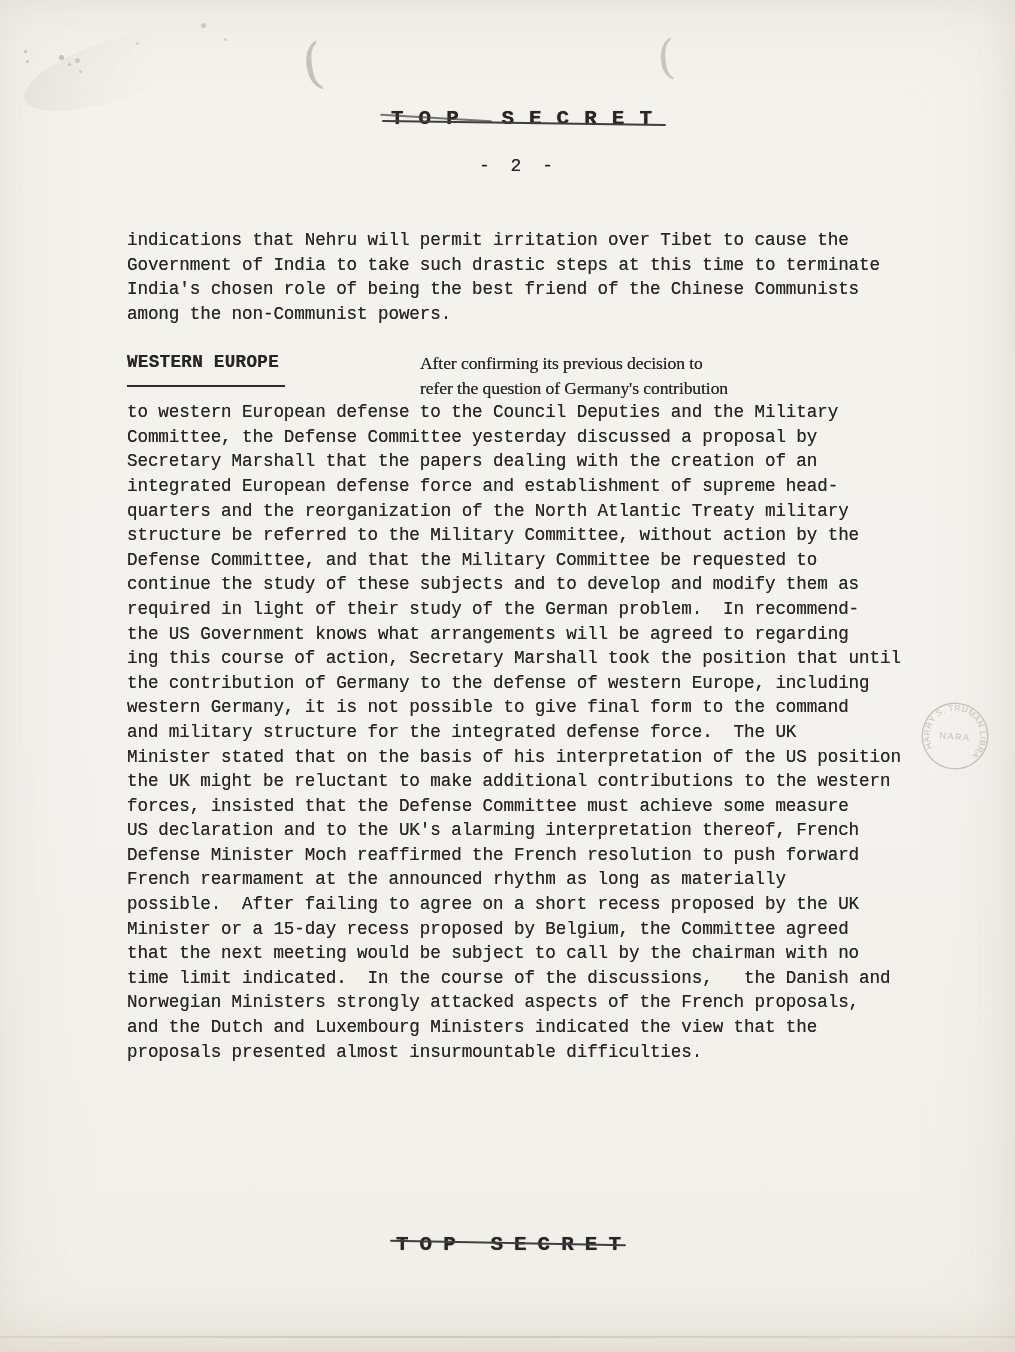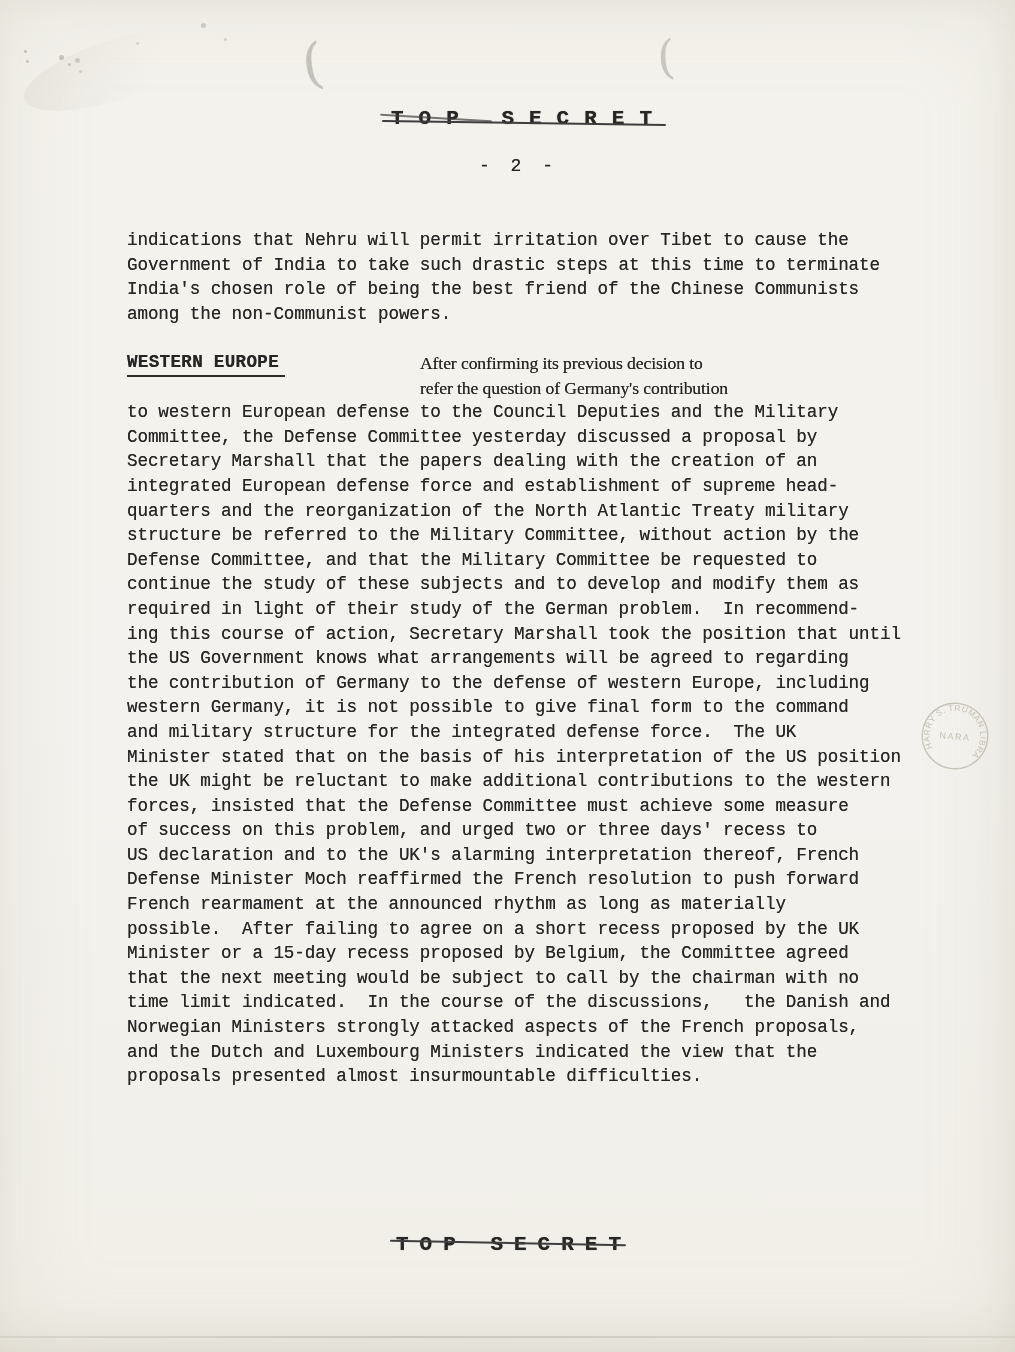--- a/index.html
+++ b/index.html
@@ -25,21 +25,21 @@
     letter-spacing: -0.1px;
     text-shadow: 0 0 0.6px rgba(35,35,35,0.75);
   }
   .hang { padding-left: 293px; font-family: Liberation Serif, serif; }
   .para1 { position: absolute; left: 127px; top: 228px; }
   .section { position: absolute; left: 127px; top: 351px; }
   .heading {
     position: absolute; left: 0; top: 0;
     font-size: 17.6px; line-height: 22px;
     font-weight: 600; letter-spacing: 0.3px; white-space: pre;
-    padding-bottom: 2px; padding-right: 6px;
+    padding-bottom: 12px; padding-right: 6px;
     border-bottom: 2.6px solid #2c2c2c;
     text-shadow: 0 0 0.6px rgba(35,35,35,0.8);
   }
   .classification {
     position: absolute; white-space: pre;
     font-size: 21px; font-weight: 700;
     text-shadow: 0 0 0.7px rgba(30,30,30,0.85);
   }
   .classification-top { left: 391px; top: 107px; letter-spacing: 15px; }
   .classification-bottom { left: 396px; top: 1233px; letter-spacing: 11px; }
@@ -107,29 +107,28 @@
         <div class="line hang">refer the question of Germany's contribution</div>
         <div class="line">to western European defense to the Council Deputies and the Military</div>
         <div class="line">Committee, the Defense Committee yesterday discussed a proposal by</div>
         <div class="line">Secretary Marshall that the papers dealing with the creation of an</div>
         <div class="line">integrated European defense force and establishment of supreme head-</div>
         <div class="line">quarters and the reorganization of the North Atlantic Treaty military</div>
         <div class="line">structure be referred to the Military Committee, without action by the</div>
         <div class="line">Defense Committee, and that the Military Committee be requested to</div>
         <div class="line">continue the study of these subjects and to develop and modify them as</div>
         <div class="line">required in light of their study of the German problem.  In recommend-</div>
+        <div class="line">the US Government knows what arrangements will be agreed to regarding</div>
         <div class="line">ing this course of action, Secretary Marshall took the position that until</div>
-        <div class="line">the US Government knows what arrangements will be agreed to regarding</div>
         <div class="line">the contribution of Germany to the defense of western Europe, including</div>
         <div class="line">western Germany, it is not possible to give final form to the command</div>
         <div class="line">and military structure for the integrated defense force.  The UK</div>
         <div class="line">Minister stated that on the basis of his interpretation of the US position</div>
         <div class="line">the UK might be reluctant to make additional contributions to the western</div>
         <div class="line">forces, insisted that the Defense Committee must achieve some measure</div>
-        <div class="line">of success on this problem, and urged two or three days' recess to</div>
         <div class="line">US declaration and to the UK's alarming interpretation thereof, French</div>
         <div class="line">Defense Minister Moch reaffirmed the French resolution to push forward</div>
         <div class="line">French rearmament at the announced rhythm as long as materially</div>
         <div class="line">possible.  After failing to agree on a short recess proposed by the UK</div>
         <div class="line">Minister or a 15-day recess proposed by Belgium, the Committee agreed</div>
         <div class="line">that the next meeting would be subject to call by the chairman with no</div>
         <div class="line">time limit indicated.  In the course of the discussions,   the Danish and</div>
         <div class="line">Norwegian Ministers strongly attacked aspects of the French proposals,</div>
         <div class="line">and the Dutch and Luxembourg Ministers indicated the view that the</div>
         <div class="line">proposals presented almost insurmountable difficulties.</div>

